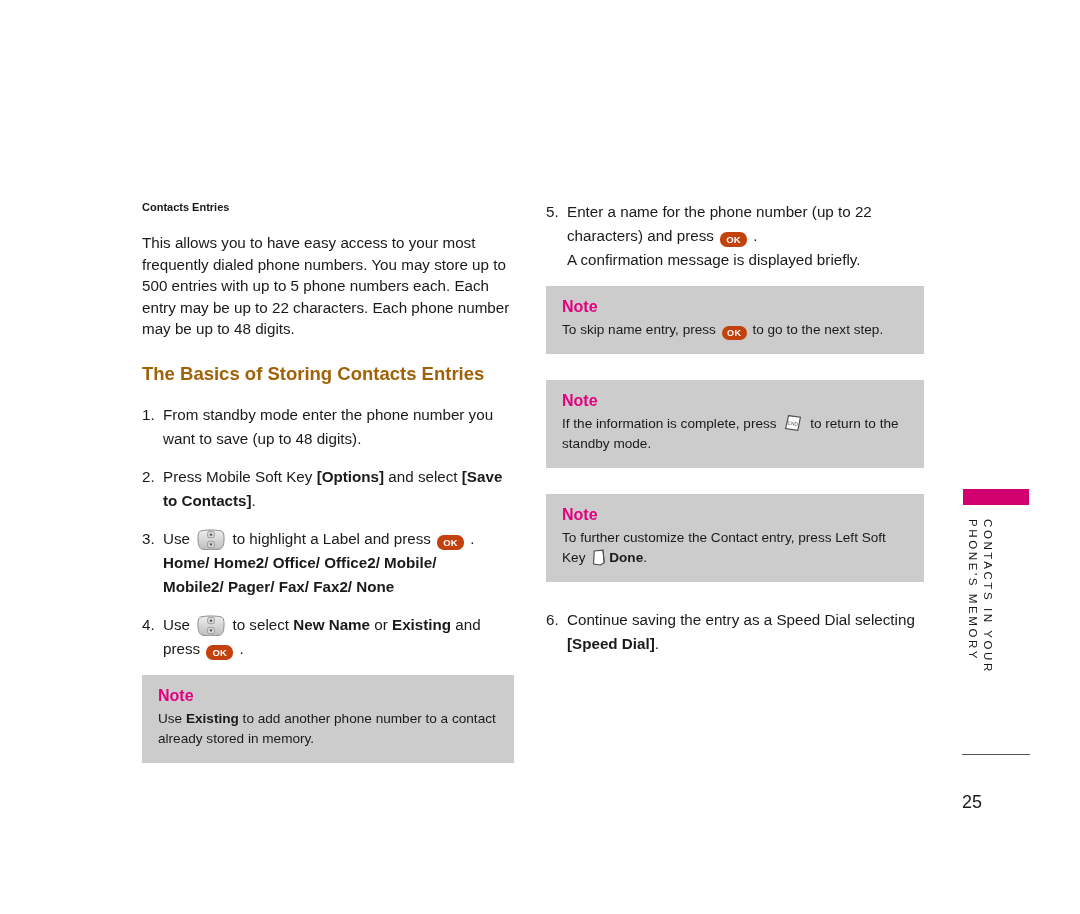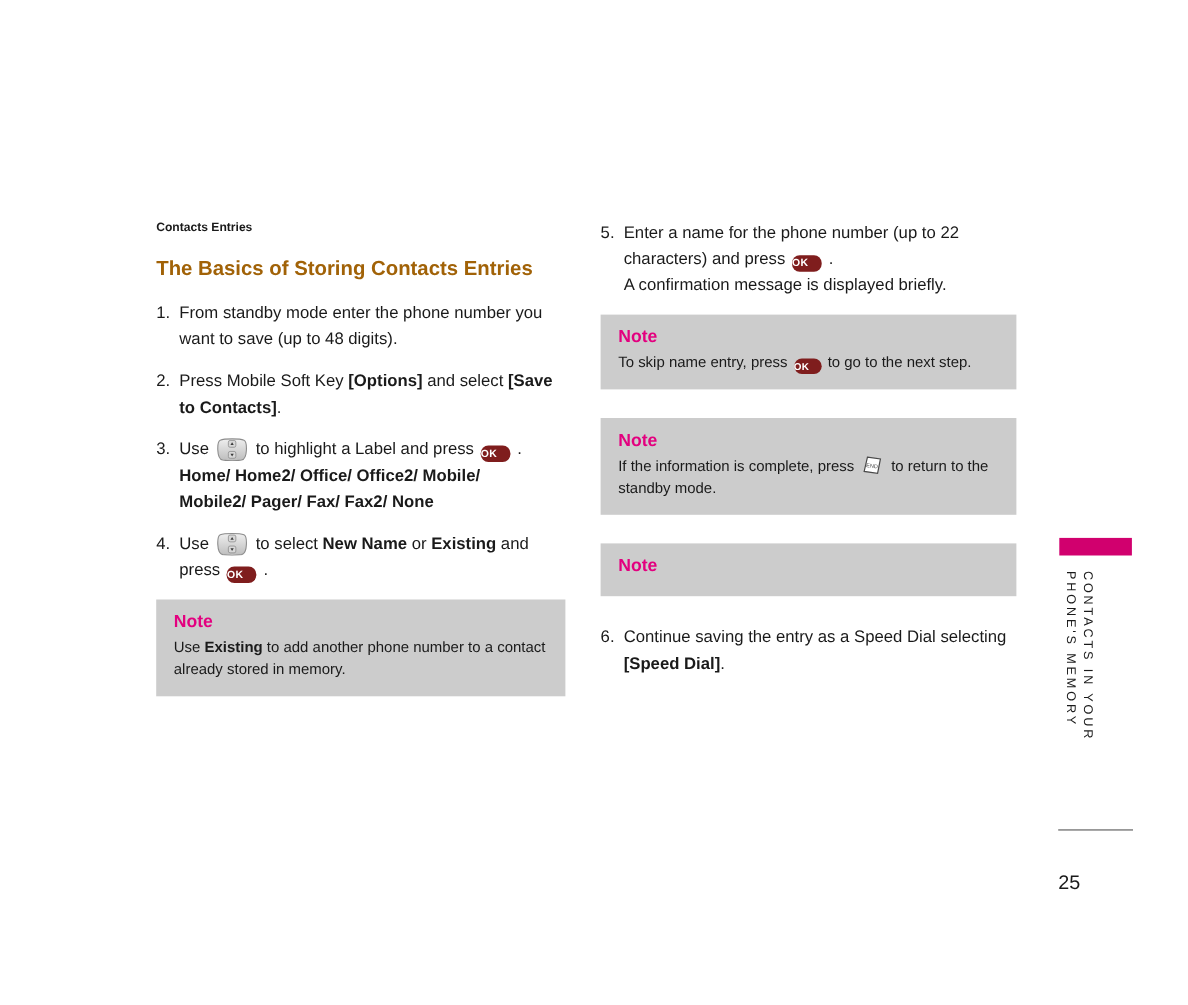--- a/index.html
+++ b/index.html
@@ -117,26 +117,26 @@
   .ico {
     display: inline-block;
     vertical-align: -4px;
     position: relative;
   }
   
   .ico-ok {
     width: 27px;
     height: 15px;
     border-radius: 7px;
-    background: #7f1d1d;
+    background: #c2410c;
     color: #ffffff;
     font-size: 9.5px;
     font-weight: bold;
     line-height: 15px;
-    text-align: left;
+    text-align: center;
     letter-spacing: 0.3px;
     margin: 0 2px;
     vertical-align: -2px;
     font-family: "Liberation Sans", sans-serif;
   }
   .ico-ok.small {
     width: 25px;
     height: 14px;
     line-height: 14px;
     font-size: 9px;
@@ -215,20 +215,21 @@
 </head>
 <body>
 
 <div class="page">
 
 
   <div class="col-left">
 
     <div class="sec-head">Contacts Entries</div>
 
+    <div class="body-para">This allows you to have easy access to your most frequently dialed phone numbers. You may store up to 500 entries with up to 5 phone numbers each. Each entry may be up to 22 characters. Each phone number may be up to 48 digits.</div>
 
     <div class="sub-head">The Basics of Storing Contacts Entries</div>
 
     <div class="step">
       <span class="step-num">1.</span>
       <span class="step-body">
         <span>From standby mode enter the phone number you want to save (up to 48 digits).</span>
       </span>
     </div>
 
@@ -298,20 +299,24 @@
     <div class="note note-right">
       <div class="note-title">Note</div>
       <div class="note-body"><span>If the information is complete, press </span><span class="ico ico-end"><svg width="20" height="19" viewBox="0 0 20 19">
               <path d="M5.6 1.6 L17.4 3.2 L14.8 16.4 L2.6 14.6 Z" fill="#ffffff" stroke="#4a4a4a" stroke-width="1.1"></path>
               <text x="9.6" y="11.2" font-family="'Liberation Sans', sans-serif" font-size="5" fill="#4a4a4a" text-anchor="middle" transform="rotate(7 9.6 11.2)">END</text>
             </svg></span><span> to return to the standby mode.</span></div>
     </div>
 
     <div class="note note-right">
       <div class="note-title">Note</div>
+      <div class="note-body"><span>To further customize the Contact entry, press Left Soft Key </span><span class="ico ico-soft"><svg width="14" height="17" viewBox="0 0 14 17">
+              <path d="M2.2 2.0 L11.0 1.2 L12.2 13.6 L8.4 16.0 L1.6 15.0 Z" fill="#ffffff" stroke="#4a4a4a" stroke-width="1.1"></path>
+              <path d="M11.0 1.2 L12.2 13.6" stroke="#4a4a4a" stroke-width="0.9" fill="none"></path>
+            </svg></span><b>Done</b><span>.</span></div>
     </div>
 
     <div class="step" style="margin-top:14px;">
       <span class="step-num">6.</span>
       <span class="step-body">
         <span>Continue saving the entry as a Speed Dial selecting </span><b>[Speed Dial]</b><span>.</span>
       </span>
     </div>
 
   </div>

